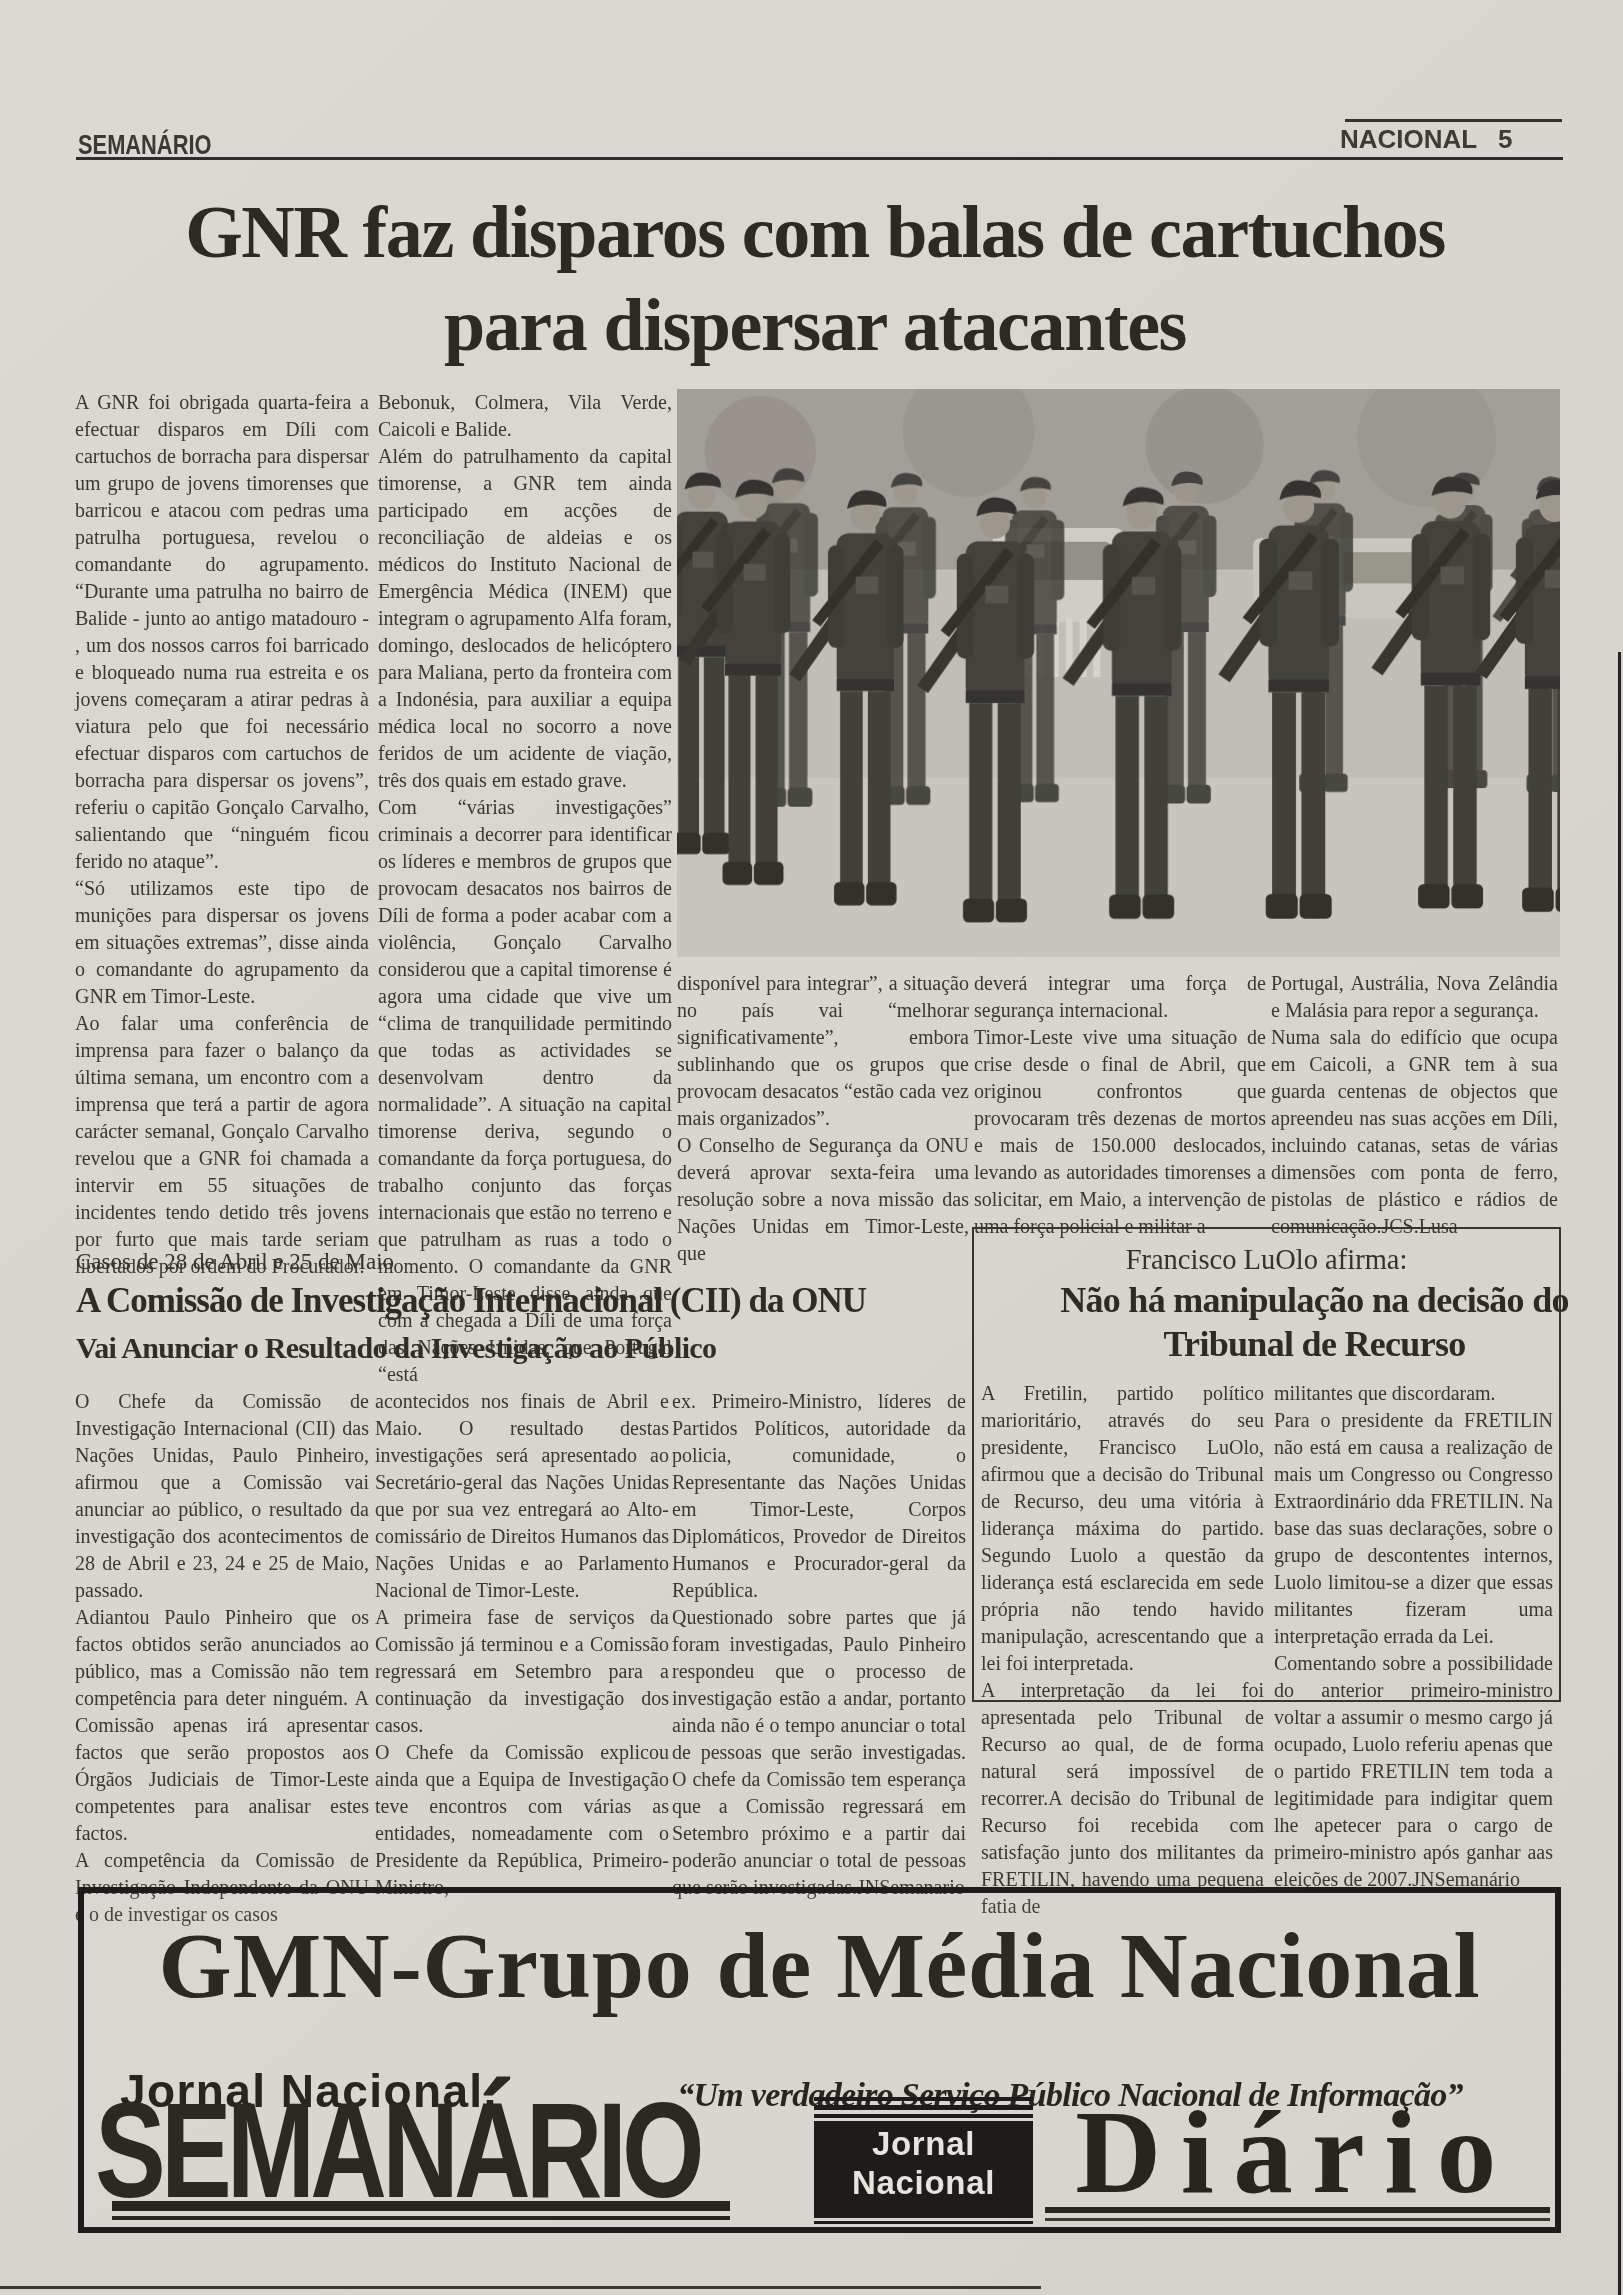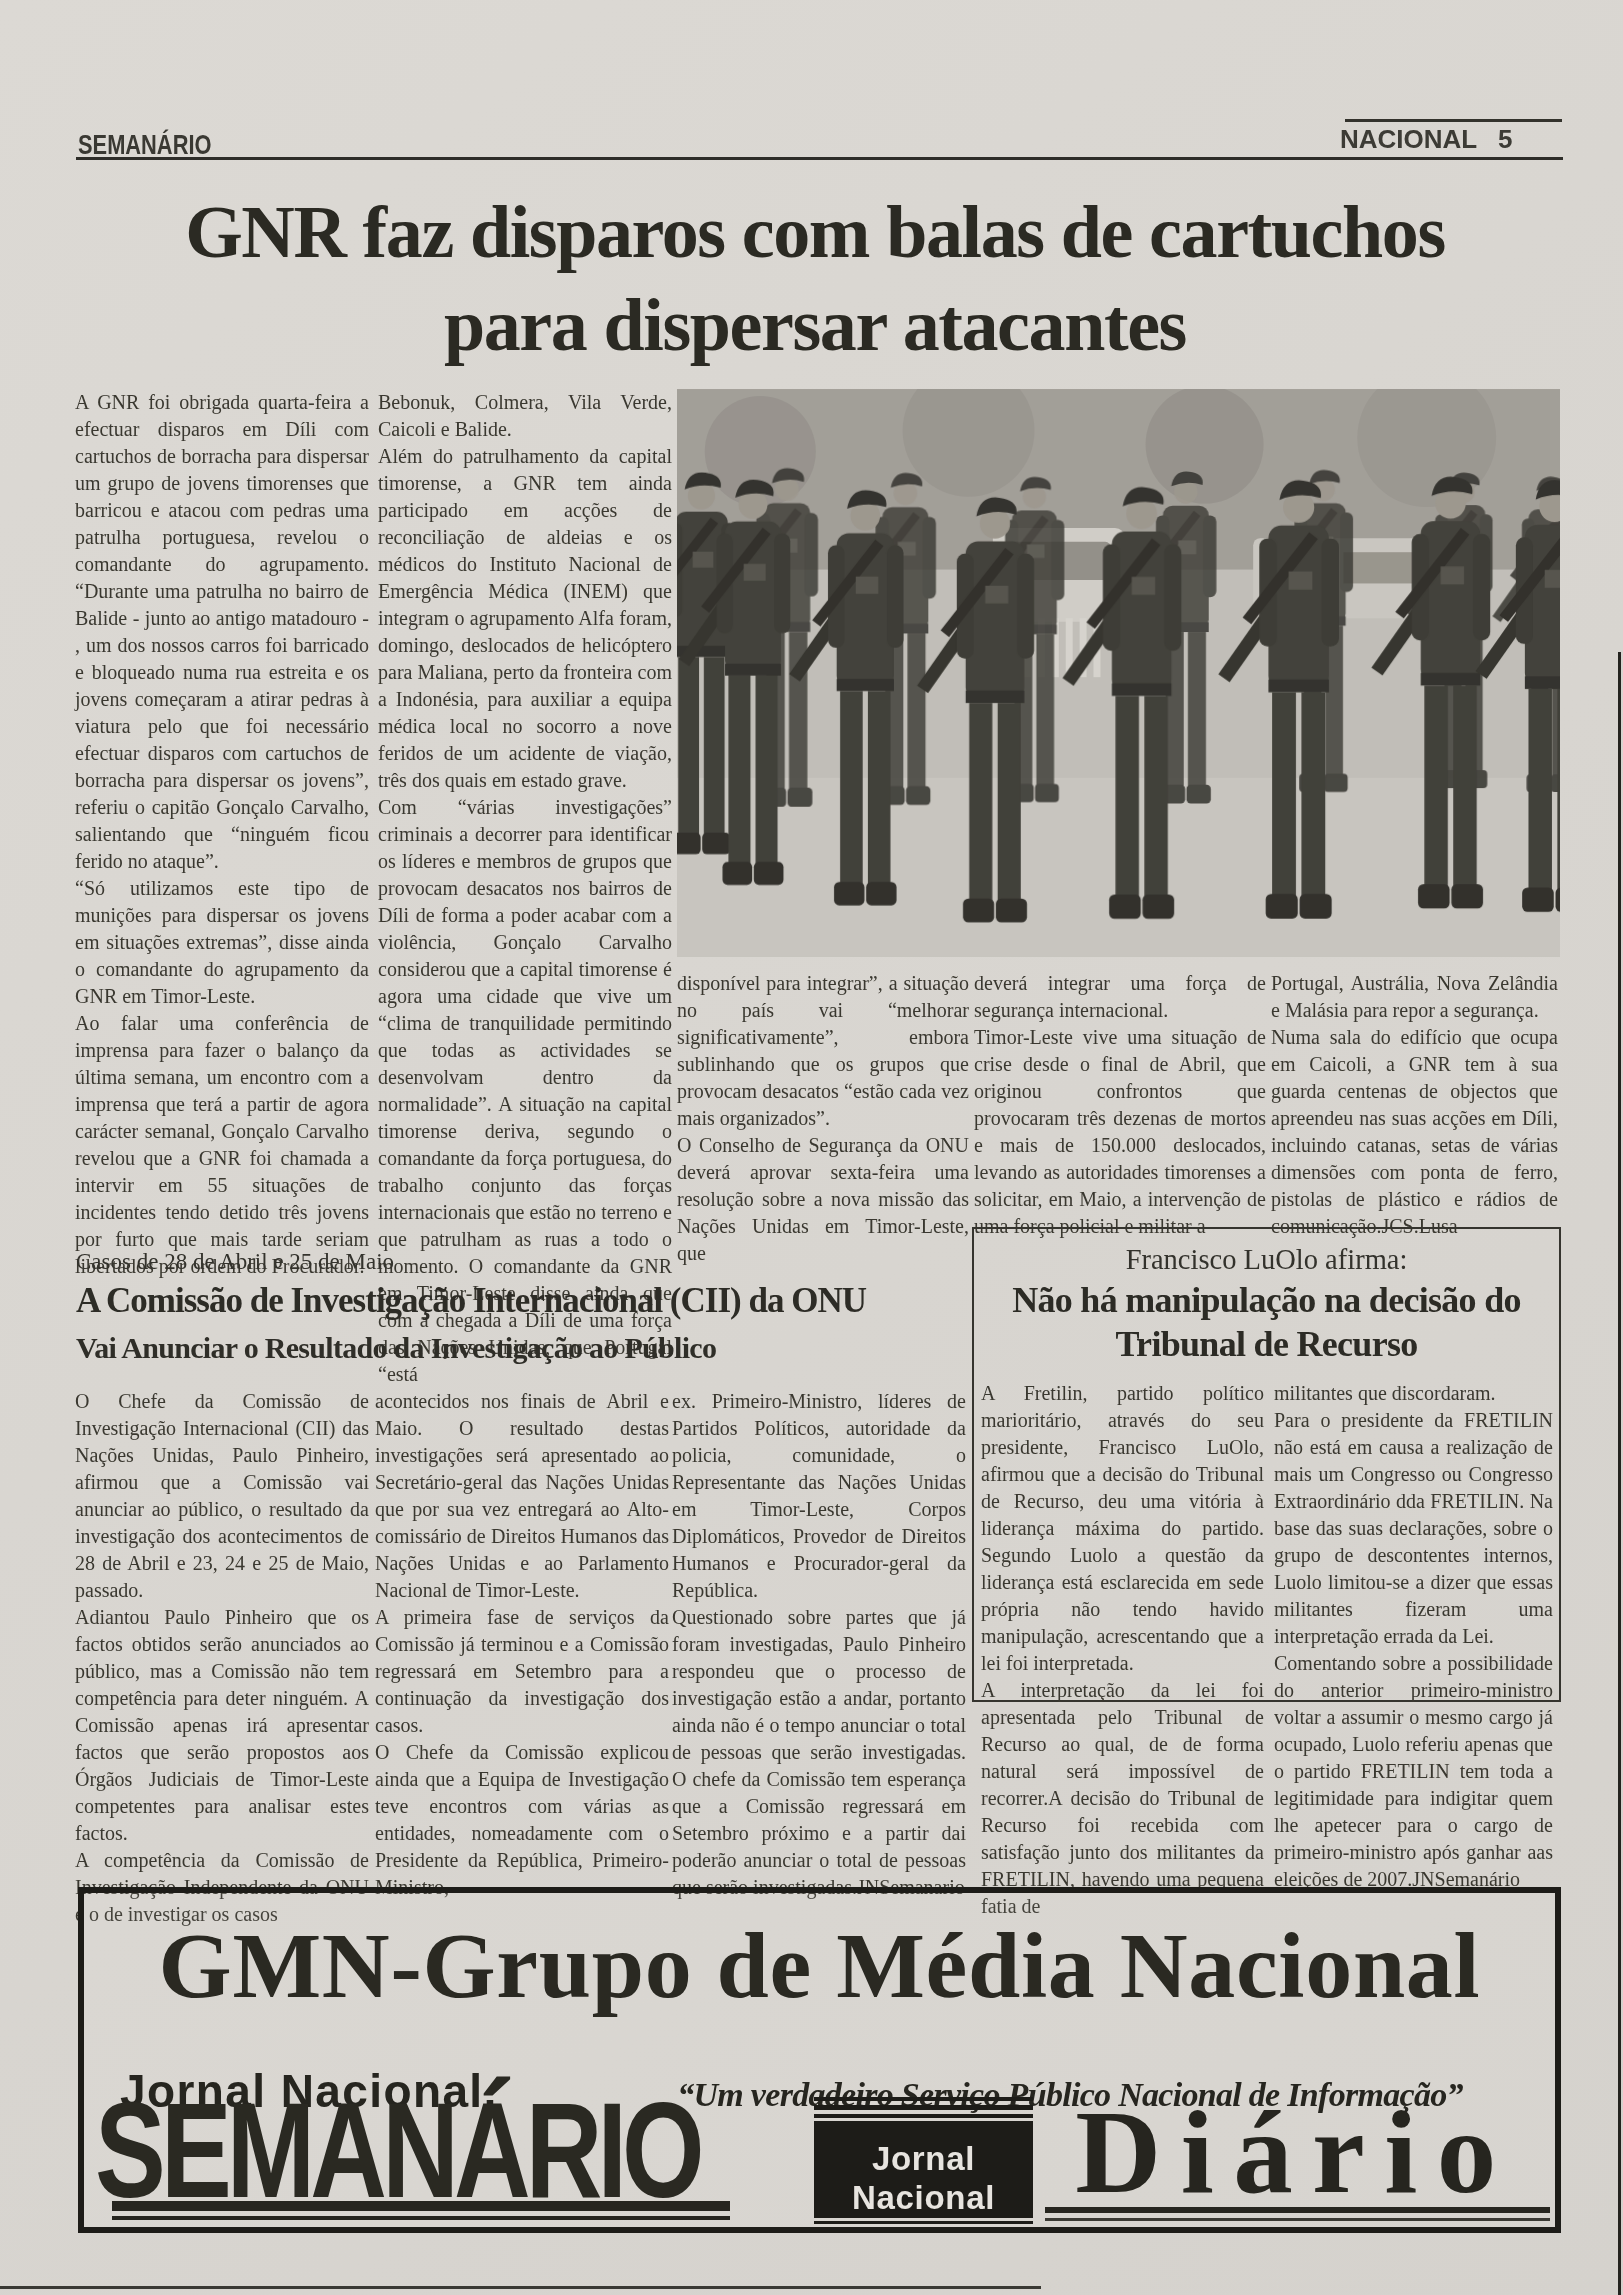--- a/index.html
+++ b/index.html
@@ -38,42 +38,42 @@
               letter-spacing:-1px;white-space:nowrap;}
   .c-subhead{left:76px;top:1331px;width:895px;font-size:30px;font-weight:bold;color:#2f2e28;letter-spacing:-0.7px;}
   .c2col1{left:75px;top:1388px;width:294px;}
   .c2col2{left:375px;top:1388px;width:294px;}
   .c2col3{left:672px;top:1388px;width:294px;}
 
   
   .lbox{left:972px;top:1227px;width:589px;height:475px;border:2.1px solid #35342e;box-sizing:border-box;}
   .l-kicker{left:0;top:15.3px;width:100%;text-align:center;font-size:28.5px;color:#33322c;}
   .l-headline{left:0;top:49px;width:100%;text-align:center;font-size:36px;line-height:44px;
-              font-weight:bold;color:#2c2b25;letter-spacing:-0.7px;}
+              font-weight:bold;color:#2c2b25;letter-spacing:-0.7px;padding-left:48px;}
   .lcol1{left:7px;top:151px;width:283px;}
   .lcol2{left:300px;top:151px;width:279px;}
 
   
   .ad{left:78px;top:1887px;width:1483px;height:346px;border:6.2px solid #1d1c18;box-sizing:border-box;
       background:rgba(255,255,255,0.06);}
   .ad-title{left:0;top:18px;width:100%;text-align:center;font-size:94px;font-weight:bold;
             color:#2a2922;letter-spacing:0.7px;}
   .ad-jn{left:36px;top:171px;font-family:"Liberation Sans",sans-serif;font-weight:bold;font-size:46px;
          color:#26251f;letter-spacing:1.4px;}
   .ad-slogan{left:507px;top:183px;width:958px;text-align:center;font-size:34px;font-weight:bold;
              font-style:italic;color:#26251f;letter-spacing:-0.7px;}
   .ad-sem{left:11px;top:196px;font-family:"Liberation Sans",sans-serif;font-weight:bold;font-size:136px;
           line-height:122px;color:#2a2922;transform:scaleX(.78);transform-origin:left;letter-spacing:-6.2px;}
   .sem-bar1{left:28px;top:308px;width:618px;height:9.7px;background:#26251f;}
   .sem-bar2{left:28px;top:323px;width:618px;height:3.5px;background:#26251f;}
   .jnb-top{left:730px;top:204px;width:219px;height:21px;
            background:repeating-linear-gradient(#1d1c18 0 4.2px,transparent 4.2px 8.3px);}
   .jn-badge{left:730px;top:228px;width:219px;height:97px;background:#1d1c18;color:#e7e4df;
             font-family:"Liberation Sans",sans-serif;font-weight:bold;font-size:33px;line-height:39px;
-            text-align:center;padding-top:18px;box-sizing:border-box;letter-spacing:0.7px;}
+            text-align:center;padding-top:3px;box-sizing:border-box;letter-spacing:0.7px;}
   .jnb-bot{left:730px;top:328px;width:219px;height:5.6px;
            background:repeating-linear-gradient(#1d1c18 0 2.8px,transparent 2.8px 5.6px);}
   .ad-diario{left:952px;top:200px;width:519px;text-align:center;font-size:119px;line-height:118px;
              font-weight:bold;color:#26251f;letter-spacing:19.4px;}
   .dia-bar1{left:961px;top:314px;width:505px;height:6.2px;background:#26251f;}
   .dia-bar2{left:961px;top:325px;width:505px;height:2.8px;background:#3a3933;}
 
   
   .edge-right{right:2.8px;top:652px;width:2.8px;height:1643px;background:#24231f;}
   .edge-bottom{left:0;top:2286px;width:1041px;height:2.8px;background:#3a3934;}

